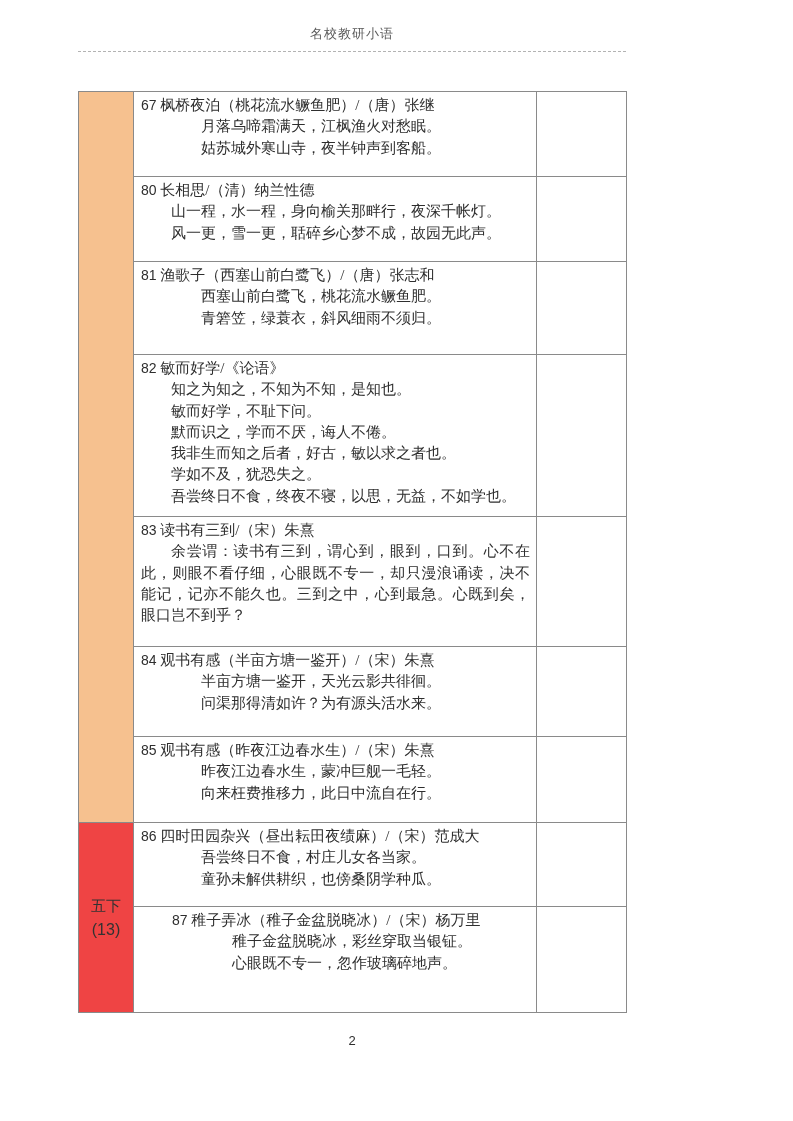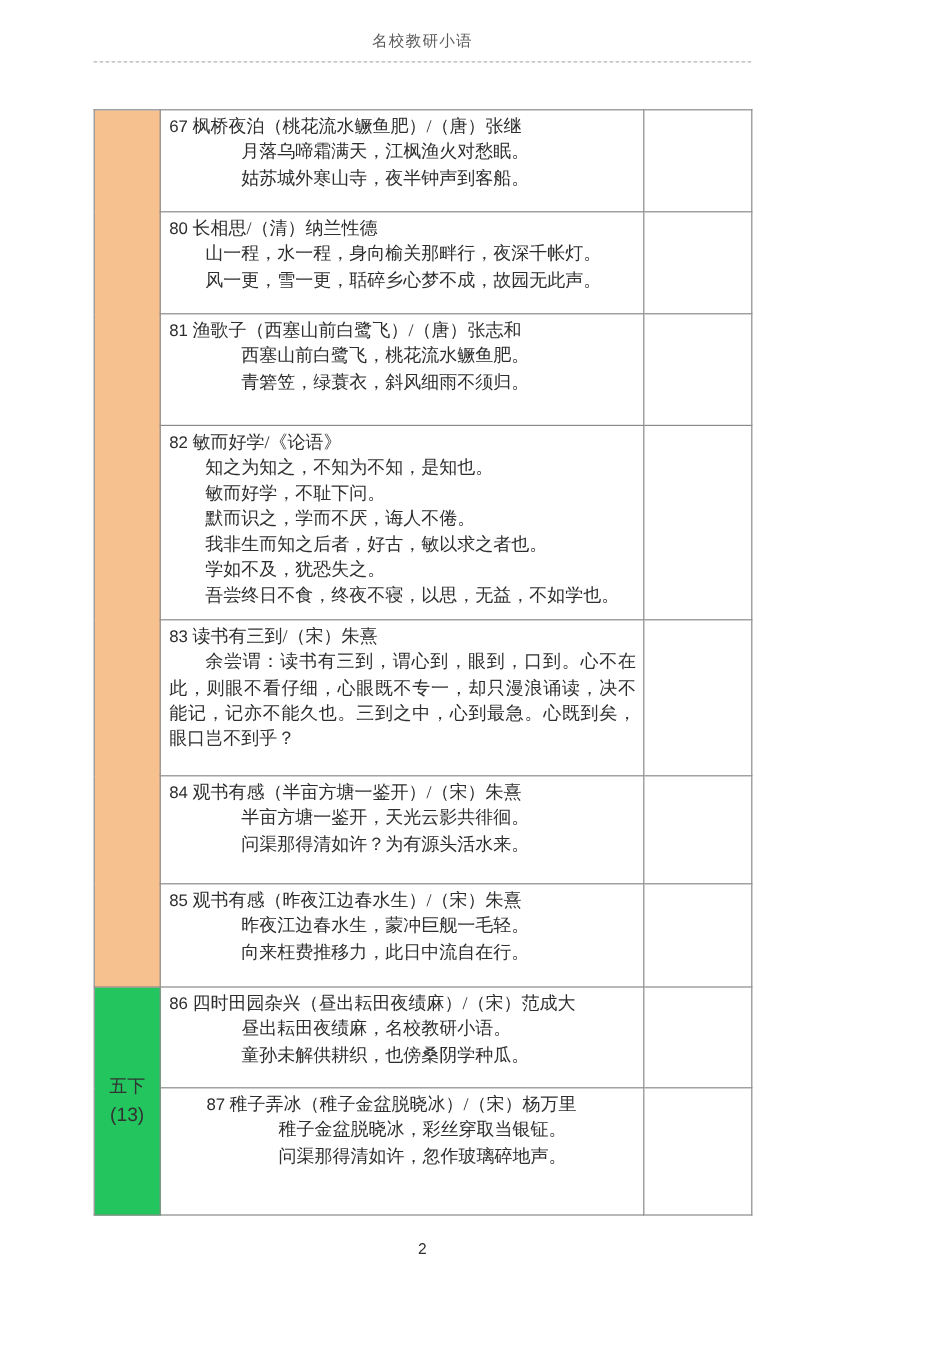--- a/index.html
+++ b/index.html
@@ -157,39 +157,39 @@
             <td class="main-cell">
               <div class="cell-inner" style="height: 82px;">
                 <div class="poem-title"><span class="poem-num">85</span> <span>观书有感（昨夜江边春水生）/（宋）朱熹</span></div>
                 <div class="poem-line" style="padding-left: 4em;">昨夜江边春水生，蒙冲巨舰一毛轻。</div>
                 <div class="poem-line" style="padding-left: 4em;">向来枉费推移力，此日中流自在行。</div>
               </div>
             </td>
             <td class="notes-cell"></td>
           </tr>
           <tr>
-            <td class="group-cell" rowspan="2" style="background: #22c55e;">
+            <td class="group-cell" rowspan="2" style="background: #ef4444;">
               <div class="group-label">五下</div>
               <div class="group-label group-label-num">(13)</div>
             </td>
             <td class="main-cell">
               <div class="cell-inner" style="height: 80px;">
                 <div class="poem-title"><span class="poem-num">86</span> <span>四时田园杂兴（昼出耘田夜绩麻）/（宋）范成大</span></div>
-                <div class="poem-line" style="padding-left: 4em;">昼出耘田夜绩麻，名校教研小语。</div>
+                <div class="poem-line" style="padding-left: 4em;">吾尝终日不食，村庄儿女各当家。</div>
                 <div class="poem-line" style="padding-left: 4em;">童孙未解供耕织，也傍桑阴学种瓜。</div>
               </div>
             </td>
             <td class="notes-cell"></td>
           </tr>
           <tr>
             <td class="main-cell">
               <div class="cell-inner" style="height: 102px; margin-left: 31px;">
                 <div class="poem-title"><span class="poem-num">87</span> <span>稚子弄冰（稚子金盆脱晓冰）/（宋）杨万里</span></div>
                 <div class="poem-line" style="padding-left: 4em;">稚子金盆脱晓冰，彩丝穿取当银钲。</div>
-                <div class="poem-line" style="padding-left: 4em;">问渠那得清如许，忽作玻璃碎地声。</div>
+                <div class="poem-line" style="padding-left: 4em;">心眼既不专一，忽作玻璃碎地声。</div>
               </div>
             </td>
             <td class="notes-cell"></td>
           </tr>
         </tbody>
     </table>
 
     <div class="footer">
       <span>2</span>
     </div>

